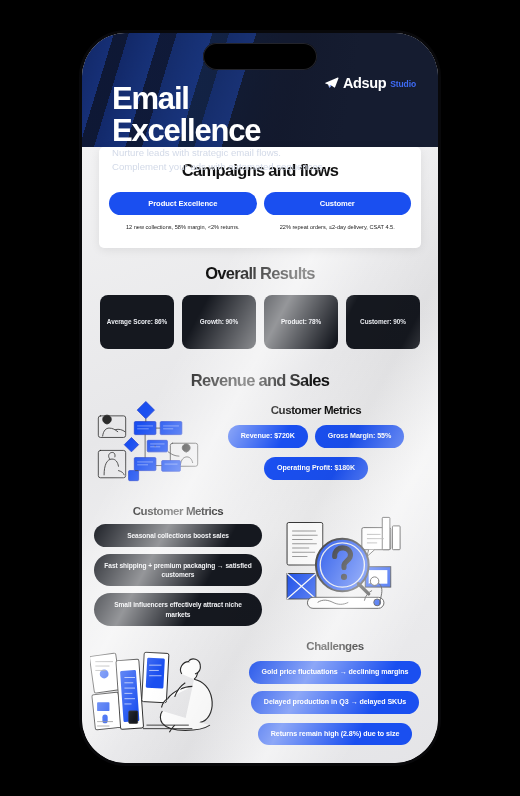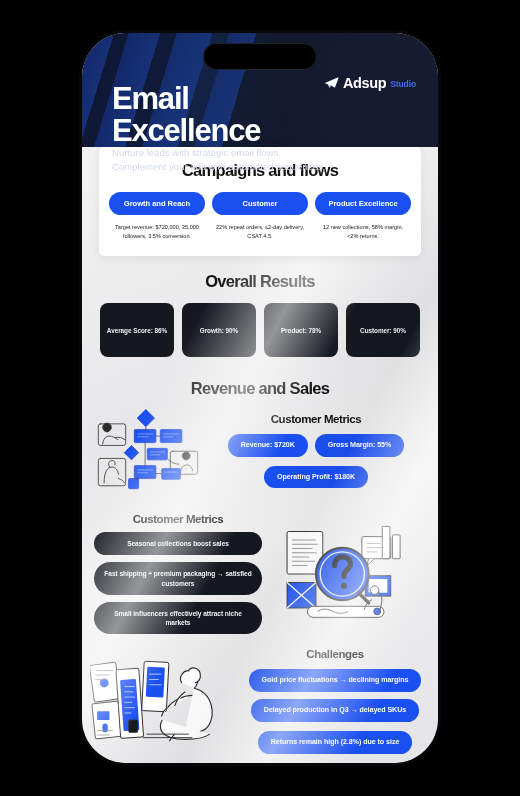--- a/index.html
+++ b/index.html
@@ -226,30 +226,26 @@
           <p>Nurture leads with strategic email flows. Complement your ads with automated sequences.</p>
         </div>
       </div>
 
       <div class="body">
 
         <div class="card-campaigns">
           <div class="sec-title">Campaigns and flows</div>
           <div class="camp-cols">
             <div class="camp-col">
-              <div class="pill-blue">Growth and Reach</div>
-              <div class="camp-desc">Target revenue: $720,000, 35,000 followers, 3.5% conversion.</div>
+              <div class="pill-blue">Product Excellence</div>
+              <div class="camp-desc">12 new collections, 58% margin, &lt;2% returns.</div>
             </div>
             <div class="camp-col">
               <div class="pill-blue">Customer</div>
               <div class="camp-desc">22% repeat orders, ≤2-day delivery, CSAT 4.5.</div>
-            </div>
-            <div class="camp-col">
-              <div class="pill-blue">Product Excellence</div>
-              <div class="camp-desc">12 new collections, 58% margin, &lt;2% returns.</div>
             </div>
           </div>
         </div>
 
         <div class="sec-results">
           <div class="sec-title">Overall Results</div>
           <div class="result-row">
             <div class="result-card">Average Score: 86%</div>
             <div class="result-card">Growth: 90%</div>
             <div class="result-card">Product: 78%</div>

